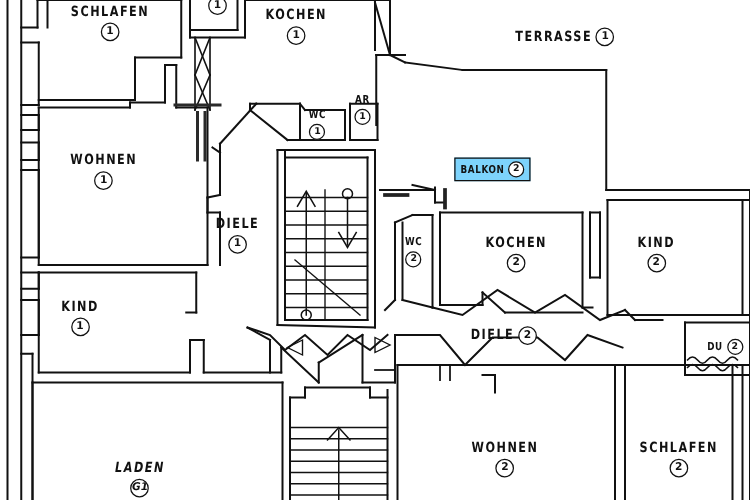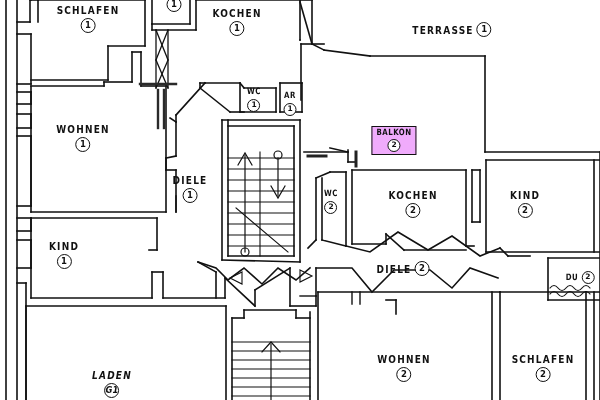--- a/index.html
+++ b/index.html
@@ -72,23 +72,22 @@
     letter-spacing: 0.5px;
   }
   .room-label.tiny .rl-num {
     width: 11px;
     height: 11px;
     font-size: 7.5px;
     line-height: 10px;
   }
   .room-label.boxed {
     border: 1.2px solid #111111;
-    background: #f0abfc;
+    background: #7dd3fc;
     padding: 2px 4px;
-    flex-direction: column;
   }
   .room-label.clipped-num .rl-num {
     overflow: hidden;
   }
 </style>
 </head>
 <body>
 
 <div id="plan-root">
 
@@ -445,21 +444,21 @@
   <div class="room-label" style="left:83px; top:124px;">
     <span class="rl-name">WOHNEN</span>
     <span class="rl-num">1</span>
   </div>
 
   <div class="room-label tiny" style="left:254px; top:88px;">
     <span class="rl-name">WC</span>
     <span class="rl-num">1</span>
   </div>
 
-  <div class="room-label tiny" style="left:290px; top:92px;">
+  <div class="room-label tiny" style="left:290px; top:76px;">
     <span class="rl-name">AR</span>
     <span class="rl-num">1</span>
   </div>
 
   <div class="room-label" style="left:190px; top:175px;">
     <span class="rl-name">DIELE</span>
     <span class="rl-num">1</span>
   </div>
 
   <div class="room-label" style="left:64px; top:241px;">

